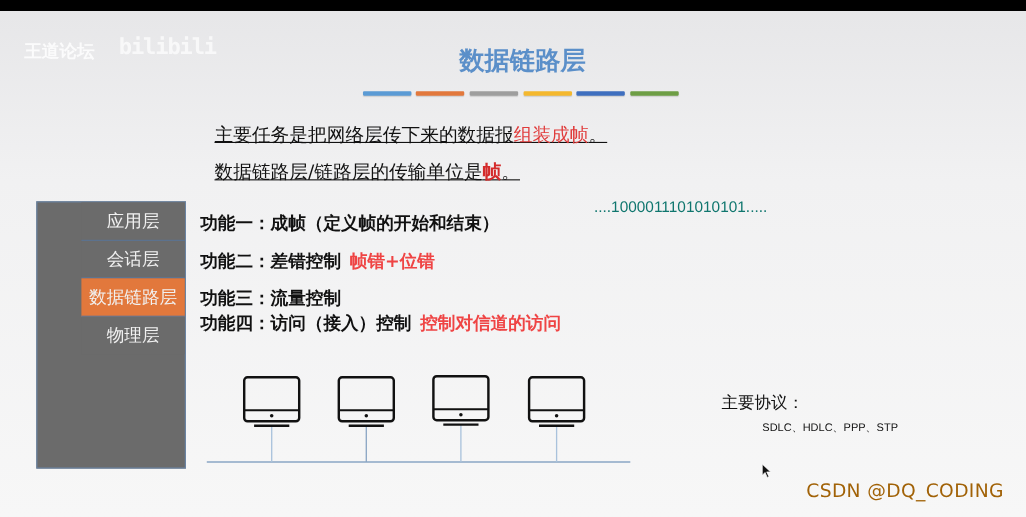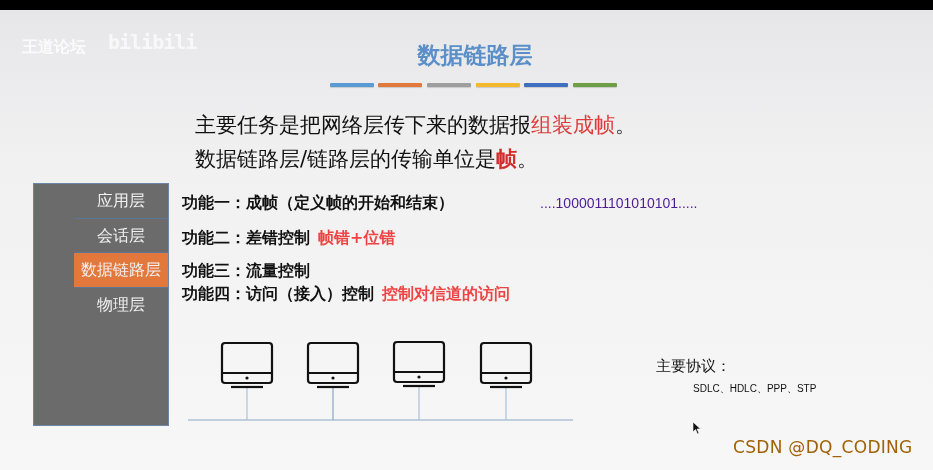--- a/index.html
+++ b/index.html
@@ -16,36 +16,36 @@
   .watermark-logo {
     position: absolute; left: 108px; top: 30px; color: #fff; font-size: 20px; font-weight: bold;
     opacity: 0.7; letter-spacing: -1px; font-family: "DejaVu Sans Mono", monospace;
   }
   .title {
     position: absolute; left: 0; width: 950px; top: 40px; text-align: center;
     color: #5b8fc9; font-size: 23px; font-weight: bold;
   }
   .bars { position: absolute; top: 83px; left: 330px; height: 4px; }
   .bar { position: absolute; top: 0; height: 4px; width: 44px; border-radius: 1px; box-shadow: 0 1px 1px rgba(0,0,0,0.15); }
-  .intro { position: absolute; left: 195px; font-size: 21px; color: #111; white-space: nowrap; }
+  .intro { position: absolute; left: 195px; font-size: 17px; color: #111; white-space: nowrap; text-decoration: underline; }
   .intro .hl { color: #e03b3b; }
   .intro .hl-bold { color: #d42b2b; font-weight: bold; }
   .layers {
     position: absolute; left: 33px; top: 183px; width: 136px; height: 243px;
     border: 1px solid #6a86a8; box-sizing: border-box; background: #6b6b6b; padding-left: 40px;
   }
   .layer {
     height: 34.5px; line-height: 34px; text-align: center; color: #f1f1f1; font-size: 16px;
     border-bottom: 1px solid #5a7597; box-sizing: border-box; background: #6b6b6b;
   }
   .layer:last-child { border-bottom: none; }
   .layer.active { background: #e2783c; }
   .func { position: absolute; left: 182px; font-size: 16px; color: #111; white-space: nowrap; font-weight: bold; }
   .func .red { color: #ef4444; margin-left: 8px; }
-  .bits { position: absolute; left: 540px; top: 195px; font-size: 14px; color: #4c1d95; font-family: "Liberation Sans", sans-serif; }
+  .bits { position: absolute; left: 540px; top: 180px; font-size: 14px; color: #0f766e; font-family: "Liberation Sans", sans-serif; }
   .net { position: absolute; left: 0; top: 0; }
   .proto-label { position: absolute; left: 656px; top: 357px; font-size: 15px; color: #111; }
   .proto-list { position: absolute; left: 693px; top: 382px; font-size: 10px; color: #111; font-family: "Liberation Sans", sans-serif; }
   .csdn { position: absolute; left: 733px; top: 437px; font-size: 17px; color: #a16207; font-family: "DejaVu Sans", sans-serif; letter-spacing: 0.3px; }
   .cursor { position: absolute; left: 692px; top: 421px; }
 </style>
 </head>
 <body>
 
 <div class="topbar"></div>

